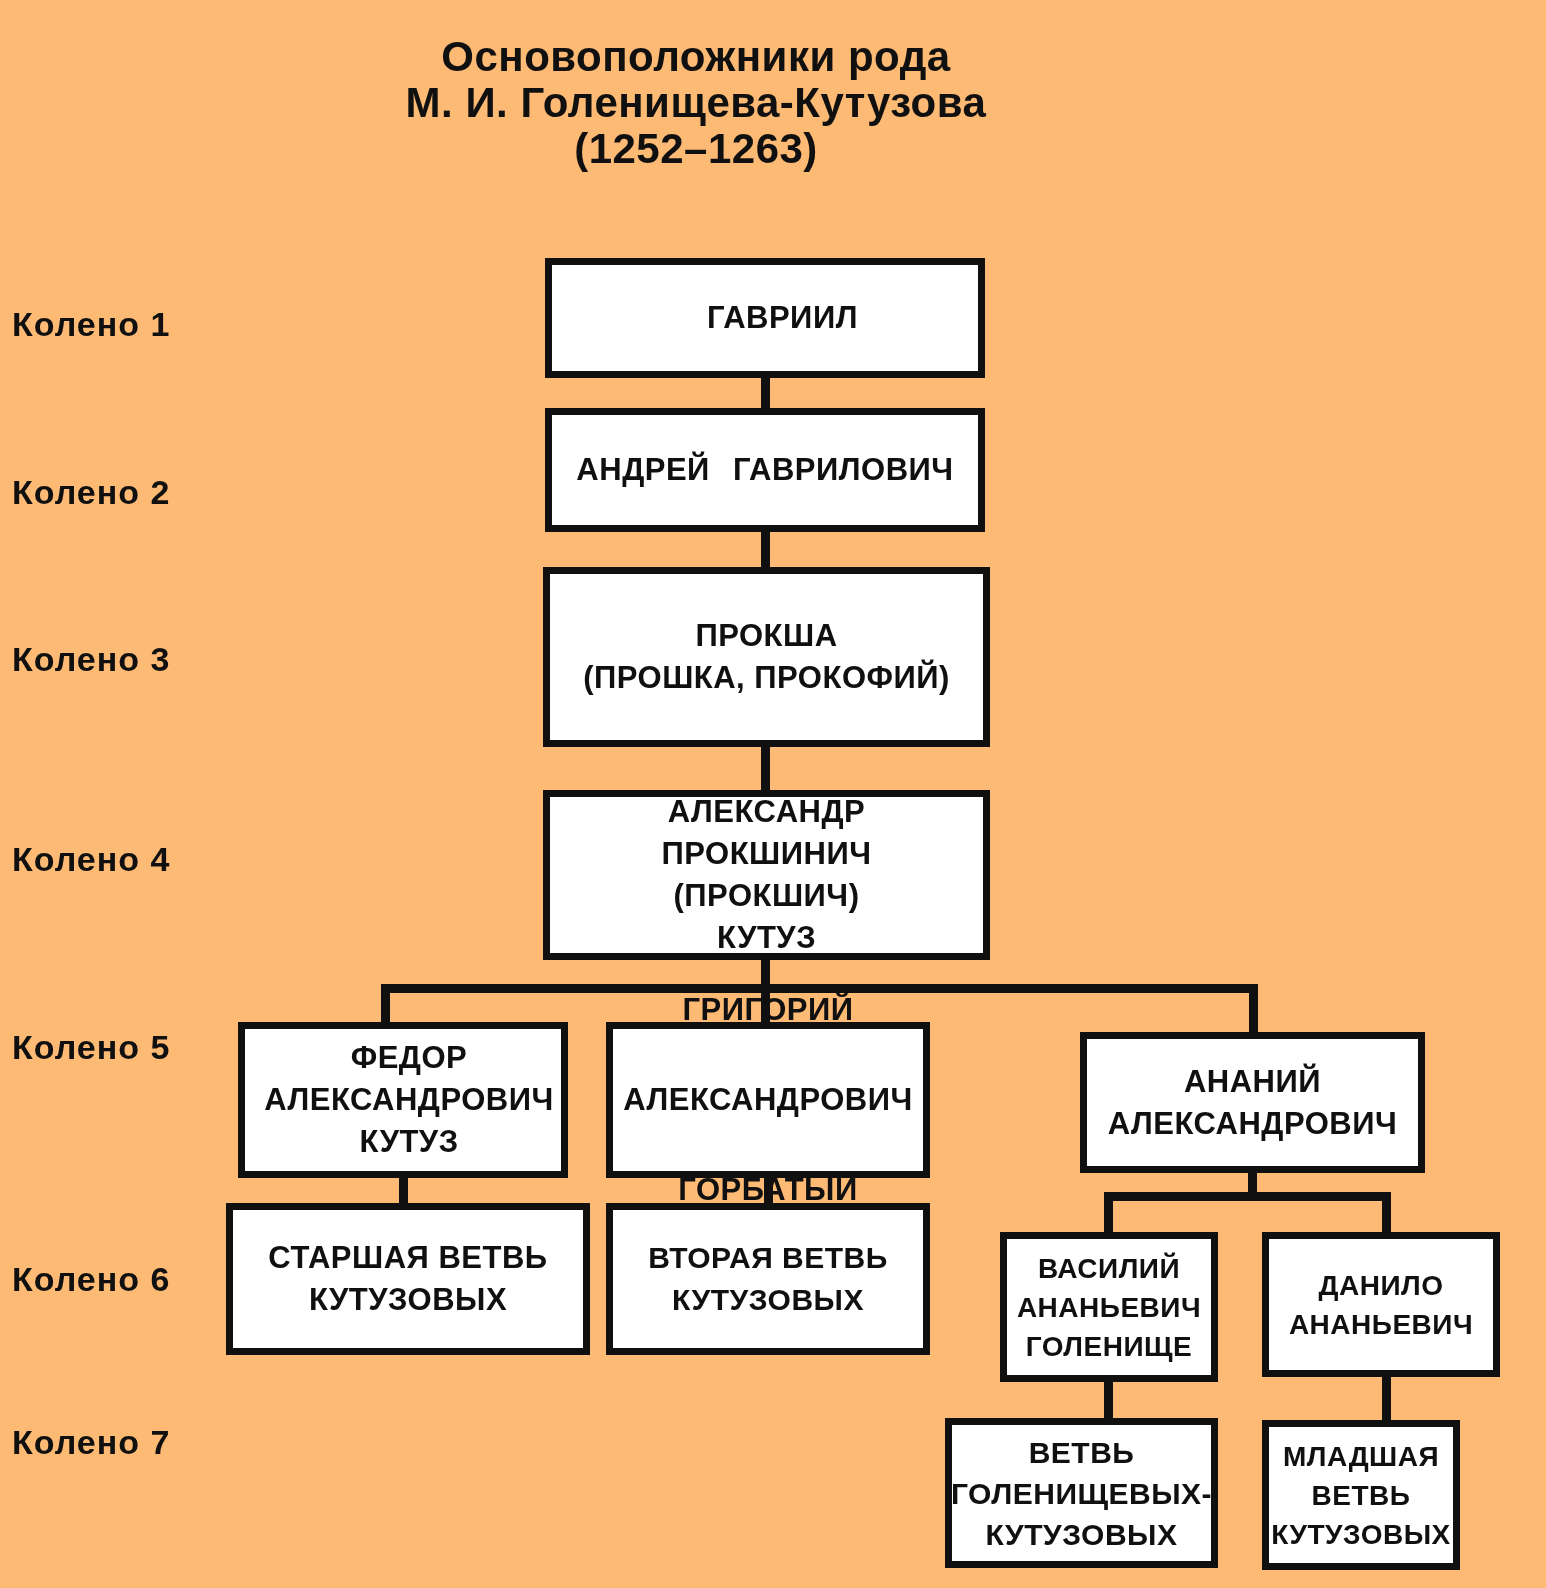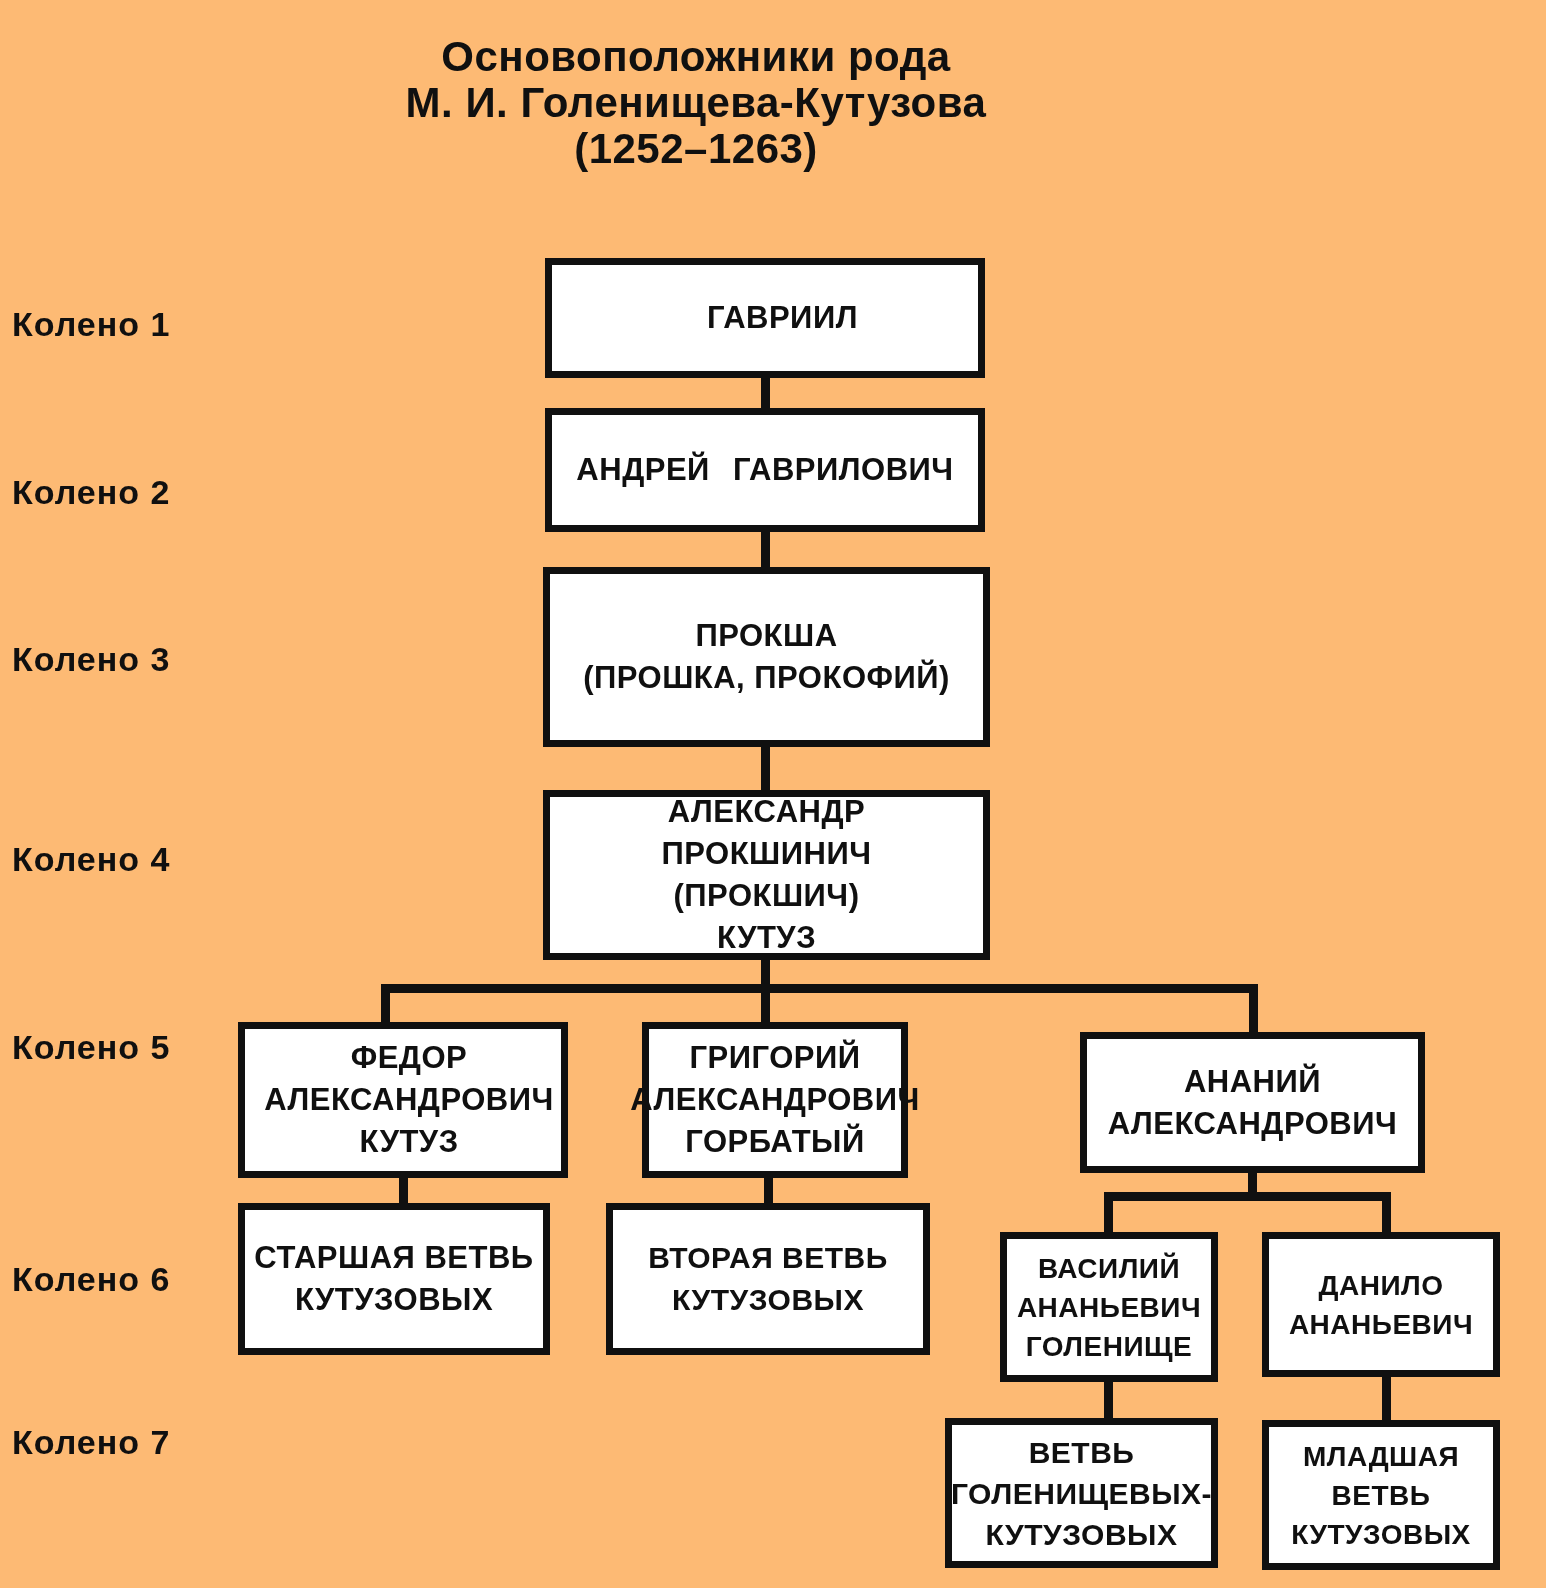--- a/index.html
+++ b/index.html
@@ -31,28 +31,28 @@
     display:flex;flex-direction:column;justify-content:center;align-items:center;
     text-align:center;font-weight:bold;font-size:31px;line-height:42px;
     letter-spacing:0.5px;
   }
   .node .ln{display:block;white-space:nowrap;}
   .b0{left:545px;top:258px;width:440px;height:120px;padding-left:35px;}
   .b1{left:545px;top:408px;width:440px;height:124px;word-spacing:14px;}
   .b2{left:543px;top:567px;width:447px;height:180px;}
   .b3{left:543px;top:790px;width:447px;height:170px;}
   .b4{left:238px;top:1022px;width:330px;height:156px;padding-left:12px;}
-  .b5{left:642px;top:1022px;width:266px;height:156px;}
+  .b5{left:606px;top:1022px;width:324px;height:156px;gap:48px;}
   .b6{left:1080px;top:1032px;width:345px;height:141px;}
-  .b7{left:238px;top:1203px;width:312px;height:152px;}
+  .b7{left:226px;top:1203px;width:364px;height:152px;}
   .b8{left:606px;top:1203px;width:324px;height:152px;font-size:30px;}
   .b9{left:1000px;top:1232px;width:218px;height:150px;font-size:28px;line-height:39px;}
   .b10{left:1262px;top:1232px;width:238px;height:145px;font-size:28px;line-height:39px;}
   .b11{left:945px;top:1418px;width:273px;height:150px;font-size:30px;line-height:41px;}
-  .b12{left:1262px;top:1420px;width:238px;height:150px;font-size:28px;line-height:39px;}
+  .b12{left:1262px;top:1420px;width:198px;height:150px;font-size:28px;line-height:39px;}
   
   .edge{position:absolute;background:#101010;}
   .e-v1 {left:761px;top:375px;width:9px;height:36px;}
   .e-v2 {left:761px;top:529px;width:9px;height:41px;}
   .e-v3 {left:761px;top:744px;width:9px;height:49px;}
   .e-v4 {left:761px;top:957px;width:9px;height:34px;}
   .e-h1 {left:381px;top:984px;width:877px;height:9px;}
   .e-d1 {left:381px;top:984px;width:9px;height:42px;}
   .e-d2 {left:761px;top:984px;width:9px;height:42px;}
   .e-d3 {left:1249px;top:984px;width:9px;height:52px;}

